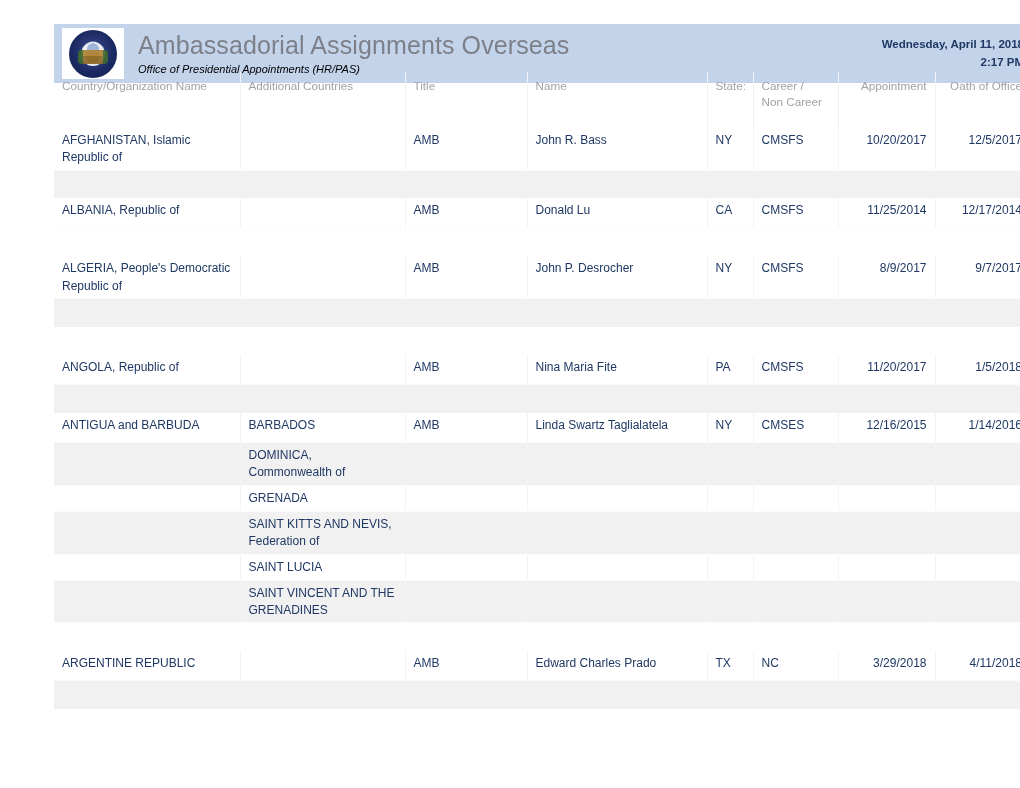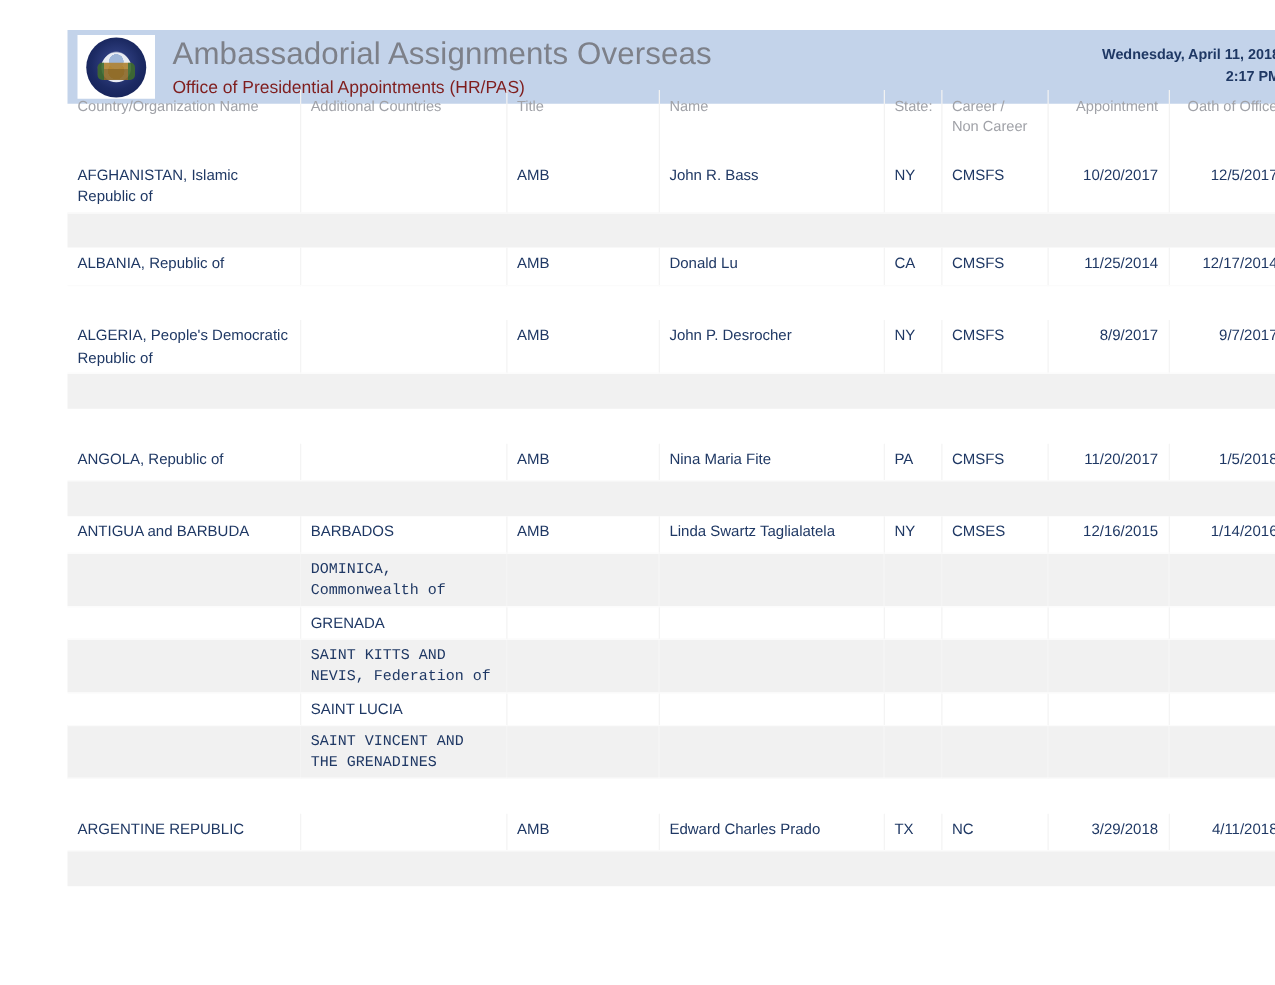--- a/index.html
+++ b/index.html
@@ -75,22 +75,23 @@
   }
   .doc-title {
     font-size: 25px;
     font-weight: 400;
     color: #7d8089;
     line-height: 1.05;
     letter-spacing: .1px;
     white-space: nowrap;
   }
   .doc-subtitle {
-    font-size: 14px;
-    color: #7f1d1d;
+    font-size: 11px;
+    font-style: italic;
+    color: #000000;
     margin-top: 4px;
     white-space: nowrap;
   }
   .stamp-wrap {
     flex: 0 0 auto;
     padding-right: 6px;
     display: flex;
     flex-direction: column;
     justify-content: center;
     align-items: flex-end;
@@ -154,21 +155,21 @@
   .tbl td.cell.last { border-right: none; }
   .tbl td.cell.num { text-align: right; }
 
   tr.entry td.cell { height: 30px; }
   tr.spacer td {
     height: 15px;
     border: none;
   }
   tr.spacer.shaded td { background: #f1f1f1; }
   tr.addl td.cell { height: 26px; }
-  tr.addl.shaded td { background: #f1f1f1; font-family: Liberation Mono, monospace; }
+  tr.addl.shaded td { background: #f1f1f1; }
   tr.addl.shaded td.cell { background: #f1f1f1; }
   tr.addl.tall td.cell { height: 36px; }
 
   
   .footer {
     position: absolute;
     left: 22px; top: 738px;
     width: 976px;
     text-align: right;
     font-size: 11.5px;

